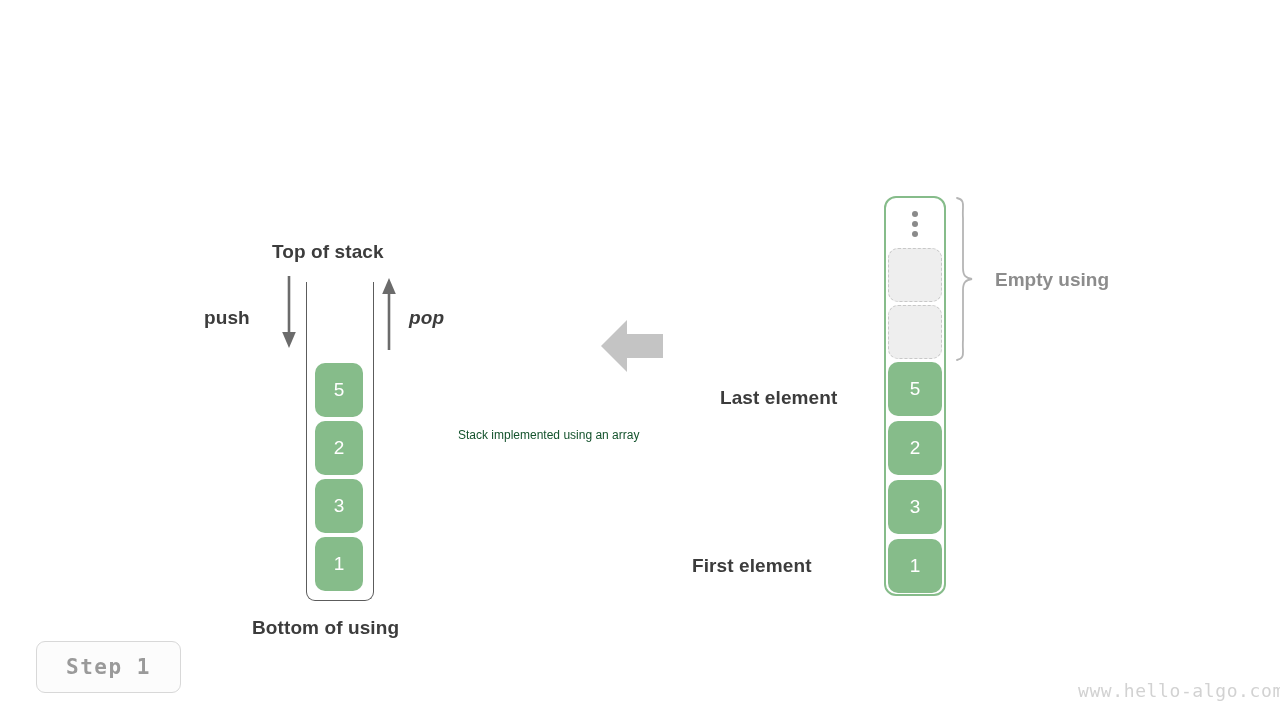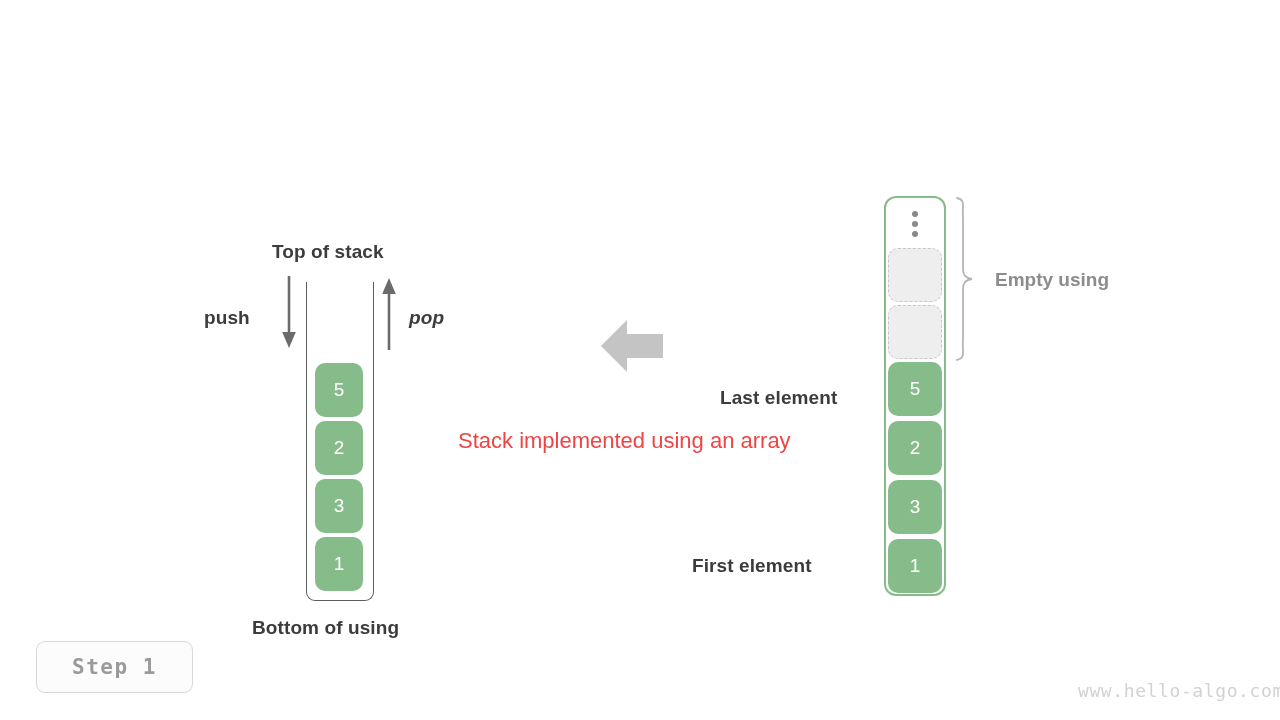--- a/index.html
+++ b/index.html
@@ -36,22 +36,22 @@
     letter-spacing: .1px;
     text-align: center;
   }
   .lbl-gray {
     color: #8c8c8c;
     font-weight: bold;
     font-size: 19px;
     white-space: nowrap;
   }
   .caption {
-    color: #ef4444;
-    font-size: 22px;
+    color: #14532d;
+    font-size: 12px;
     font-weight: normal;
     white-space: nowrap;
   }
   .stack-uframe {
     position: absolute;
     border: 1.6px solid #5c5c5c;
     border-top: none;
     border-radius: 0 0 9px 9px;
     background: transparent;
   }
@@ -215,17 +215,17 @@
   <div class="cell" style="left:888px; top:480px; width:54px; height:54px;">
     <span>3</span>
   </div>
   <div class="cell" style="left:888px; top:539px; width:54px; height:54px;">
     <span>1</span>
   </div>
 
   <div class="abs lbl-dark" style="left:720px; top:387px;">Last element</div>
   <div class="abs lbl-dark" style="left:692px; top:555px;">First element</div>
 
-  <div class="step-badge" style="left:36px; top:641px; width:157px; height:52px;">Step 1</div>
+  <div class="step-badge" style="left:36px; top:641px; width:145px; height:52px;">Step 1</div>
 
   <div class="watermark" style="left:1078px; top:680px;">www.hello-algo.com</div>
 
 </div>
 
 </body></html>

